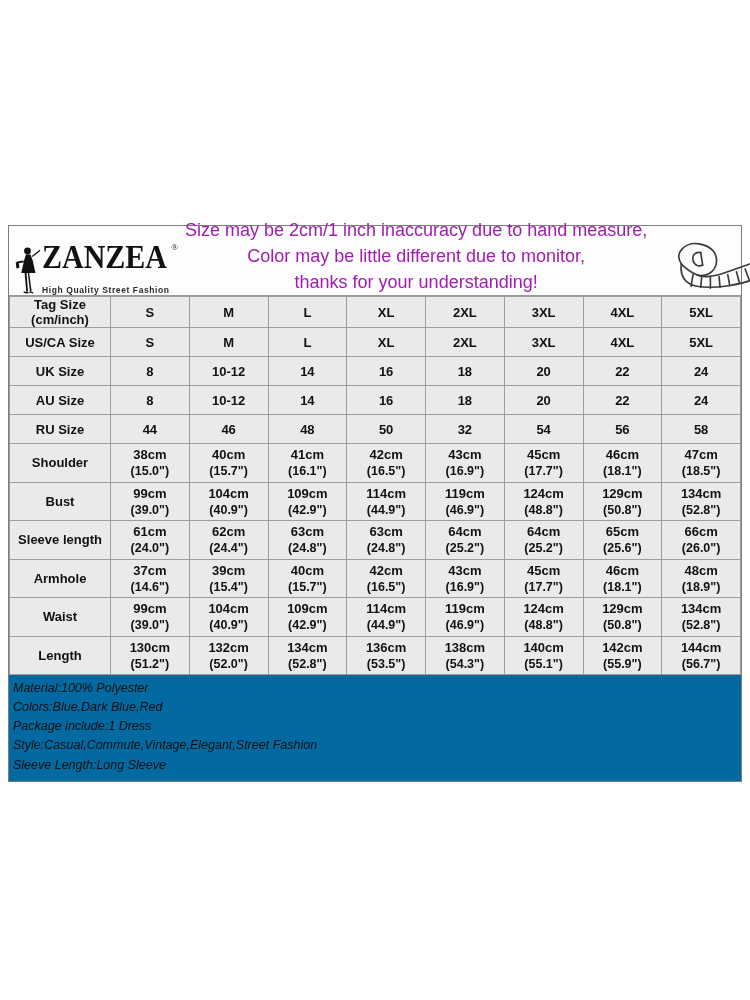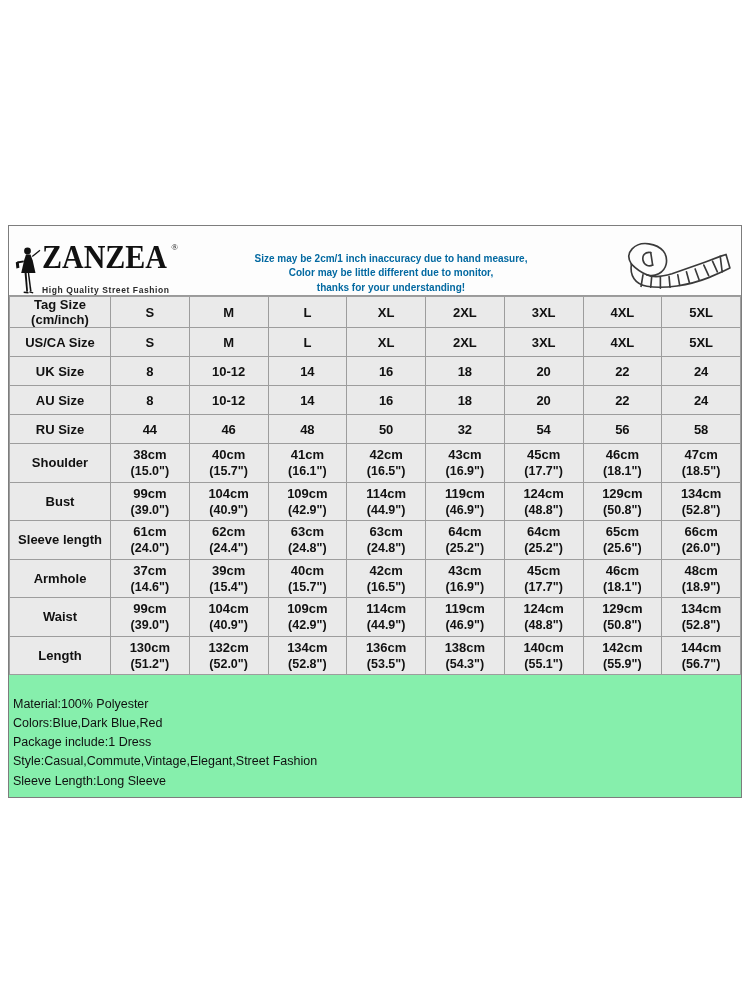--- a/index.html
+++ b/index.html
@@ -76,23 +76,23 @@
     font-weight: 600;
     color: #2a2a2a;
     letter-spacing: 0.6px;
     margin-top: 11px;
     white-space: nowrap;
   }
 
   .notice {
     flex: 1 1 auto;
     text-align: center;
-    font-size: 10px;
-    font-weight: 700;
-    color: #0369a1;
+    font-size: 18px;
+    font-weight: 400;
+    color: #a21caf;
     line-height: 1.45;
     padding: 0 4px;
   }
   .notice div { white-space: nowrap; }
 
   .tape-cell {
     width: 140px;
     flex: 0 0 140px;
     display: flex;
     align-items: center;
@@ -133,22 +133,23 @@
   }
   .inch {
     display: block;
     font-size: 12.5px;
     font-weight: 700;
     line-height: 1.3;
   }
 
   
   .info {
-    background: #86efac;
-    padding: 20px 4px 6px 4px;
+    background: #0369a1;
+    padding: 4px 4px 6px 4px;
+    font-style: italic;
   }
   .info div {
     font-size: 12.5px;
     color: #101010;
     line-height: 1.53;
     white-space: nowrap;
   }
 </style>
 </head>
 <body>

